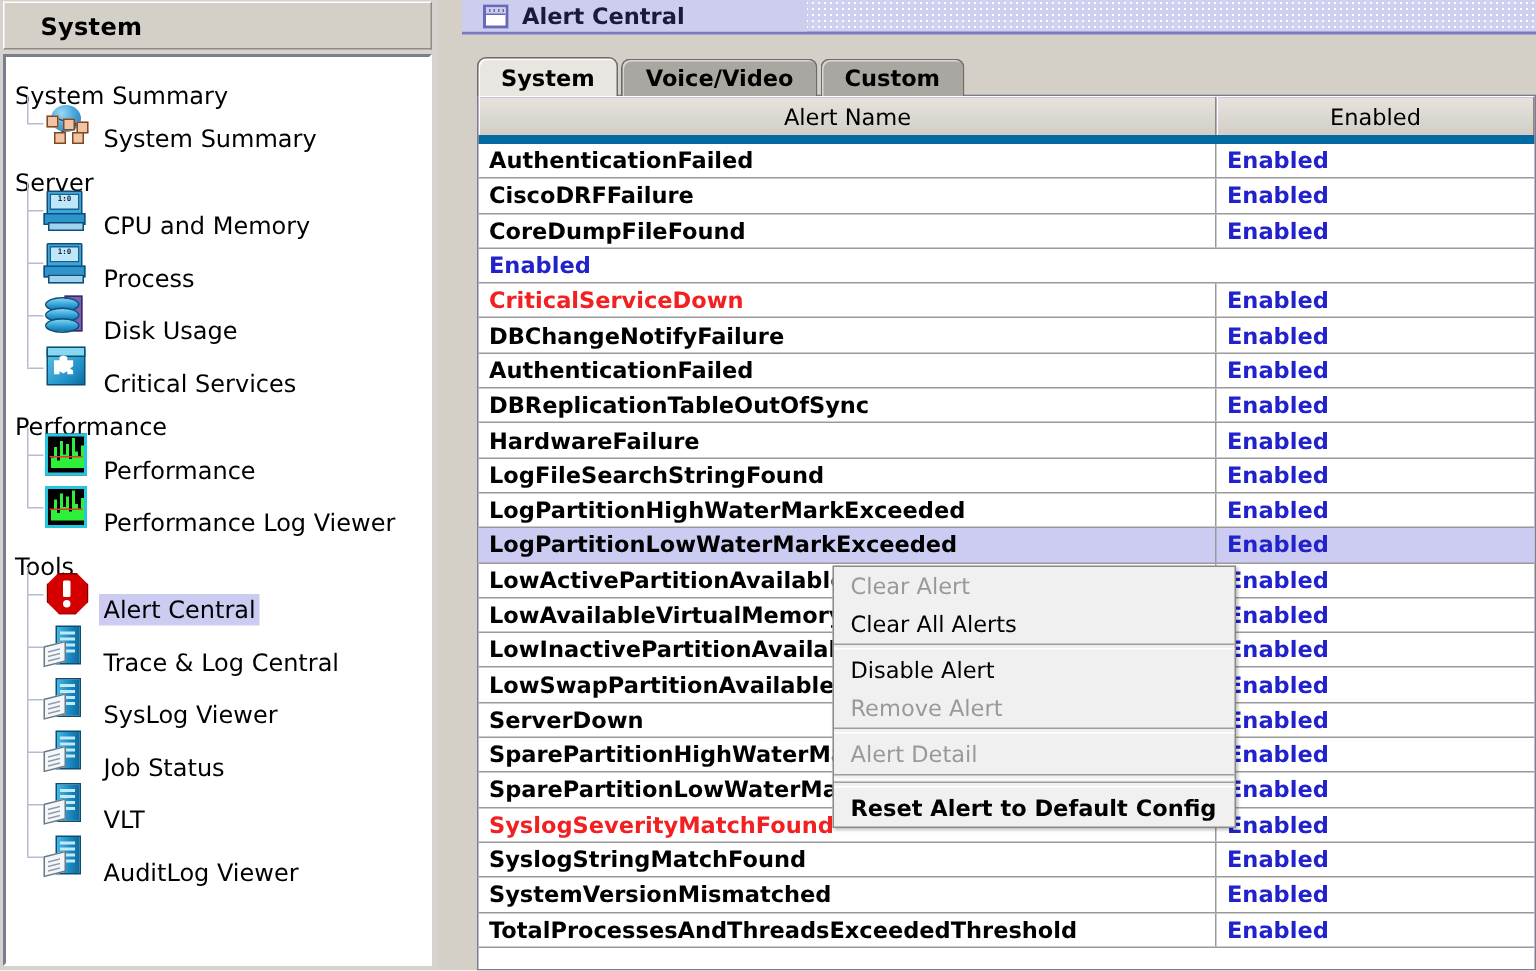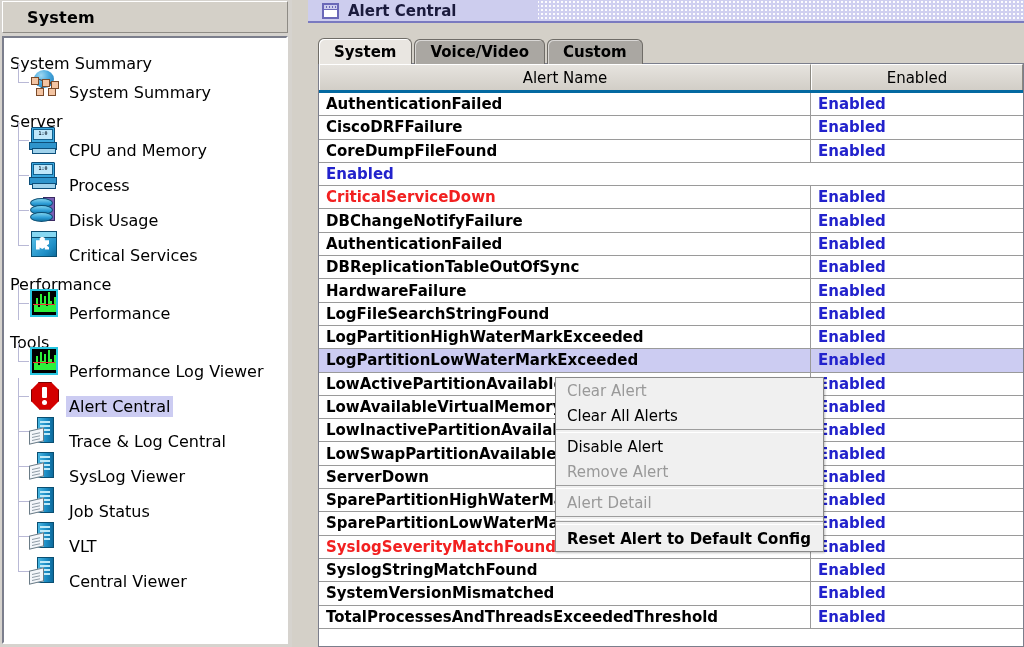--- a/index.html
+++ b/index.html
@@ -126,21 +126,21 @@
     font-size:15px;font-weight:bold;color:#000;
     background:#aaa7a2;border:1px solid #6f6c67;border-bottom:none;
     border-radius:6px 6px 0 0;margin-right:2px;box-sizing:border-box;
     box-shadow:inset 1px 1px 0 rgba(255,255,255,.55);
   }
   .tab.sel{background:#e9e6e1;height:26px;box-shadow:inset 1px 1px 0 #ffffff;}
 
   
   #table-wrap{position:absolute;left:14px;top:63px;width:706px;height:584px;
     background:#ffffff;border:1px solid #7b7e8c;box-sizing:border-box;overflow:hidden;}
-  #thead{display:flex;height:26px;background:#701a75;border-bottom:3px solid #0369a1;}
+  #thead{display:flex;height:26px;background:#701a75;border-bottom:6px solid #0369a1;}
   #thead .th{
     display:flex;align-items:center;justify-content:center;
     font-size:15px;color:#000;height:26px;box-sizing:border-box;
     background:linear-gradient(180deg,#e6e3de 0%,#d2cec7 100%);
     border-right:1px solid #8b8880;border-top:1px solid #ffffff;border-left:1px solid #ffffff;
   }
   #thead .th.c0{width:492px;}
   #thead .th.c1{width:212px;}
   .trow{display:flex;height:23.3px;box-sizing:border-box;border-bottom:1px solid #9a9a9a;font-weight:bold;}
   .trow .cell{font-size:15px;display:flex;align-items:center;box-sizing:border-box;overflow:hidden;white-space:nowrap;}
@@ -268,23 +268,20 @@
                 <i style="left:16px;height:20px"></i>
                 <i style="left:18px;height:11px"></i>
                 <i style="left:20px;height:8px"></i>
                 <i style="left:22px;height:15px"></i>
                 <i style="left:24px;height:6px"></i>
                 <span class="rd" style="top:13px"></span>
               </span>
             </span>
             <span class="lbl">Performance</span>
           </div>
-          <div class="tnode root">
-            <span class="lbl">Tools</span>
-          </div>
           <div class="tnode child">
             <span class="vline" style="top: 0px; height: 18px;"></span>
             <span class="hstub"></span>
             <span class="icon-wrap">
               <span class="ic-perf">
                 <i style="left:2px;height:7px"></i>
                 <i style="left:4px;height:14px"></i>
                 <i style="left:6px;height:5px"></i>
                 <i style="left:8px;height:18px"></i>
                 <i style="left:10px;height:9px"></i>
@@ -293,20 +290,23 @@
                 <i style="left:16px;height:20px"></i>
                 <i style="left:18px;height:11px"></i>
                 <i style="left:20px;height:8px"></i>
                 <i style="left:22px;height:15px"></i>
                 <i style="left:24px;height:6px"></i>
                 <span class="rd" style="top:13px"></span>
               </span>
             </span>
             <span class="lbl">Performance Log Viewer</span>
           </div>
+          <div class="tnode root">
+            <span class="lbl">Tools</span>
+          </div>
           <div class="tnode child">
             <span class="vline" style="top: 0px; height: 35px;"></span>
             <span class="hstub"></span>
             <span class="icon-wrap">
               <span class="ic-alert">
                 <span class="bang"></span>
                 <span class="dot"></span>
               </span>
             </span>
             <span class="lbl sel">Alert Central</span>
@@ -402,21 +402,21 @@
                   <s style="top:11px"></s>
                   <s style="top:15px"></s>
                 </span>
                 <span class="paper">
                   <i style="top:3px"></i>
                   <i style="top:6px"></i>
                   <i style="top:9px"></i>
                 </span>
               </span>
             </span>
-            <span class="lbl">Central Viewer</span>
+            <span class="lbl">AuditLog Viewer</span>
           </div>
         </div>
     </div>
   </div>
 
   <div id="divider">
     <div id="div-btn">
       <span class="tri"></span>
     </div>
     <div id="div-grip"></div>

